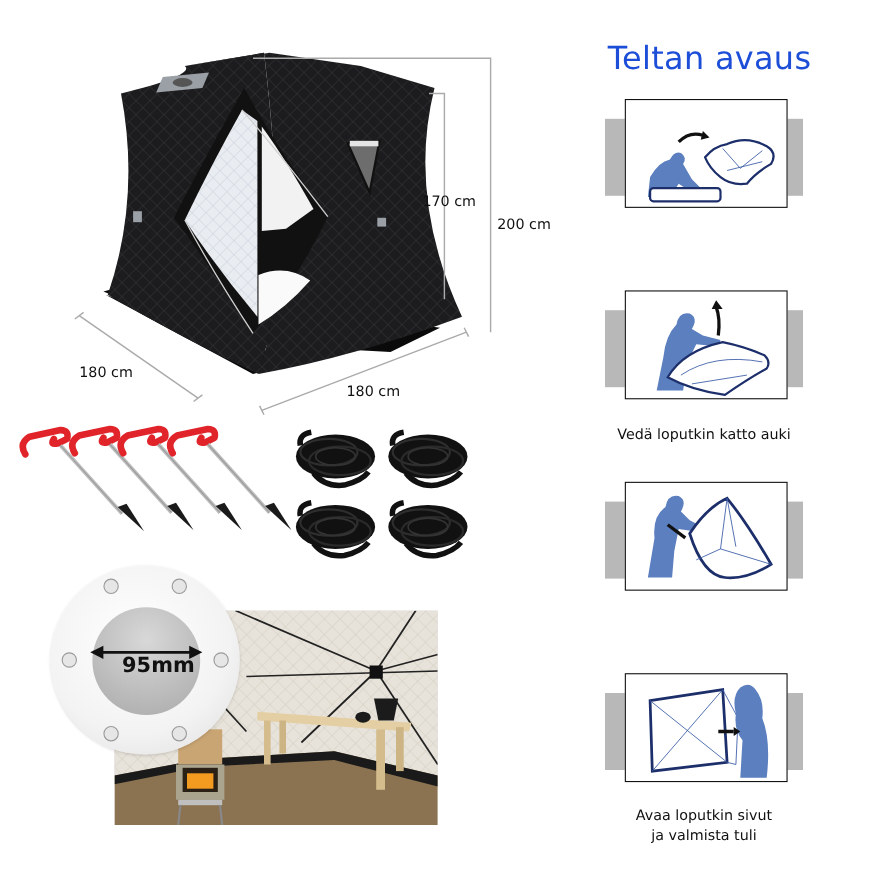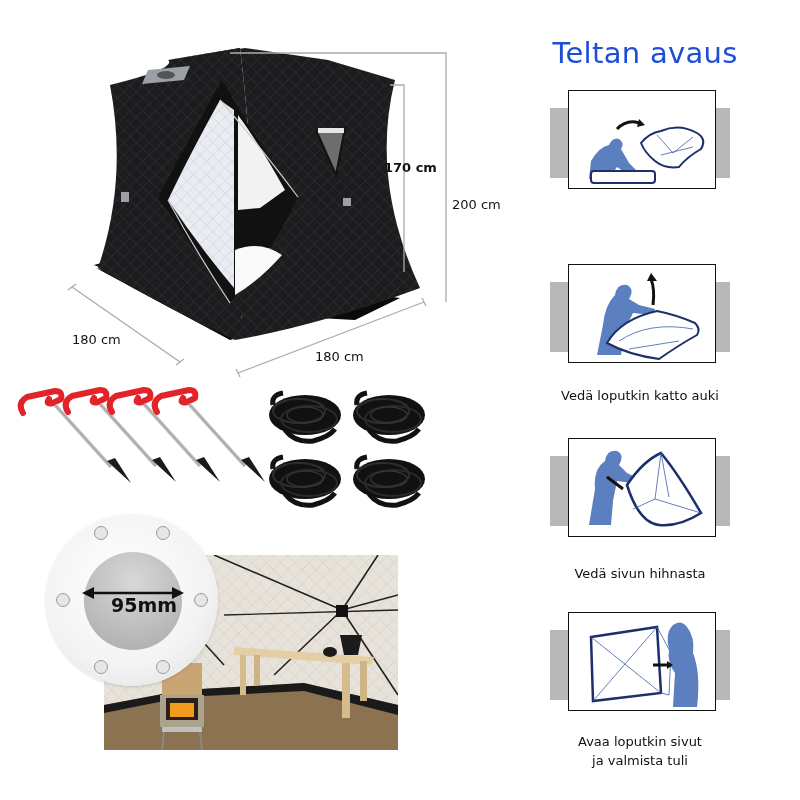--- a/index.html
+++ b/index.html
@@ -68,21 +68,21 @@
     <polyline points="330,45 344,45 344,232" fill="none" stroke="#aaaaaa" stroke-width="1.3"></polyline>
     <line x1="12" y1="247" x2="120" y2="322" stroke="#aaaaaa" stroke-width="1.3"></line>
     <line x1="8" y1="250" x2="16" y2="244" stroke="#aaaaaa" stroke-width="1.3"></line>
     <line x1="116" y1="325" x2="124" y2="319" stroke="#aaaaaa" stroke-width="1.3"></line>
     <line x1="178" y1="333" x2="364" y2="262" stroke="#aaaaaa" stroke-width="1.3"></line>
     <line x1="176" y1="329" x2="180" y2="337" stroke="#aaaaaa" stroke-width="1.3"></line>
     <line x1="362" y1="258" x2="366" y2="266" stroke="#aaaaaa" stroke-width="1.3"></line>
   </svg>
 </div>
 
-<div class="abs dim" style="left:384px;top:160px;font-weight:bold;">170 cm</div>
+<div class="abs dim" style="left:384px;top:176px;">170 cm</div>
 <div class="abs dim" style="left:452px;top:197px;">200 cm</div>
 <div class="abs dim" style="left:72px;top:332px;">180 cm</div>
 <div class="abs dim" style="left:315px;top:349px;">180 cm</div>
 
 <div class="abs" style="left:15px;top:385px;width:250px;height:105px;">
   <svg width="250" height="105" viewBox="0 0 250 105">
     <g id="stake">
       <path d="M8,28 Q2,18 12,12 L40,6 Q48,6 46,14 L38,18 Q30,20 34,14" fill="none" stroke="#e0242a" stroke-width="6" stroke-linecap="round" stroke-linejoin="round"></path>
       <line x1="40" y1="20" x2="96" y2="82" stroke="#bdbdbd" stroke-width="3.5"></line>
       <line x1="40" y1="20" x2="96" y2="82" stroke="#7a7a7a" stroke-width="1" stroke-dasharray="0" opacity="0.5"></line>
@@ -203,21 +203,20 @@
   <div class="grey"></div>
   <div class="frame">
     <svg width="146" height="97" viewBox="0 0 146 97">
       <path d="M20,86 L26,50 Q24,30 36,22 Q38,10 48,12 Q56,16 50,26 L58,34 L66,38 L62,44 L48,42 L44,62 L42,86 Z" fill="#5b7fbf"></path>
       <path d="M38,38 Q46,44 54,50" fill="none" stroke="#111" stroke-width="3"></path>
       <path d="M58,46 Q74,22 92,14 Q110,36 132,74 Q110,88 90,86 Q70,84 58,46 Z" fill="#fff" stroke="#1d2f6b" stroke-width="2.5"></path>
       <path d="M92,14 L86,60 L132,74 M86,60 L64,70 M92,14 L100,58" stroke="#3d5ea8" stroke-width="0.8" fill="none"></path>
     </svg>
   </div>
   <div class="caption" style="top:126px;">
-    <div>Vedä sivun hihnasta</div>
   </div>
 </div>
 
 <div class="step" style="top:612px;">
   <div class="grey"></div>
   <div class="frame">
     <svg width="146" height="97" viewBox="0 0 146 97">
       <path d="M22,24 L88,14 L92,80 L24,88 Z" fill="#fff" stroke="#1d2f6b" stroke-width="2.5"></path>
       <path d="M22,24 L92,80 M88,14 L24,88 M88,14 L102,40 L100,82 L92,80" stroke="#3d5ea8" stroke-width="0.8" fill="none"></path>
       <path d="M104,94 L106,60 Q98,50 100,36 Q96,20 104,12 Q112,6 118,14 Q126,24 124,40 Q132,60 128,94 Z" fill="#5b7fbf"></path>

